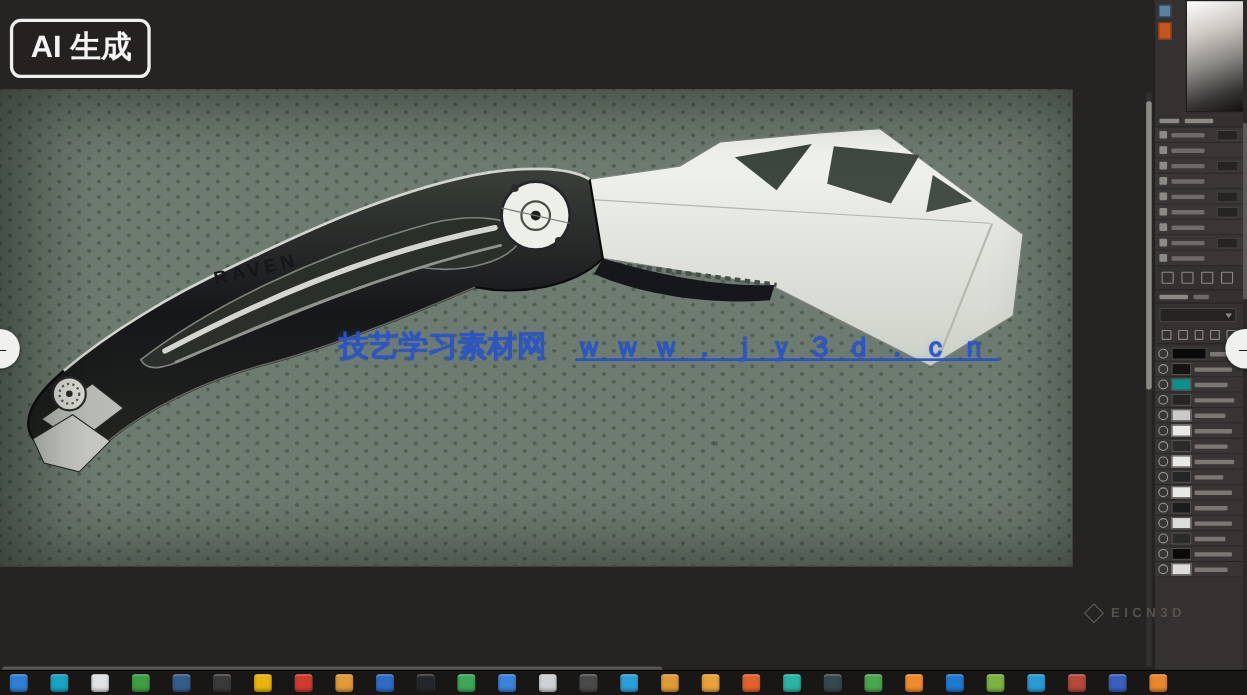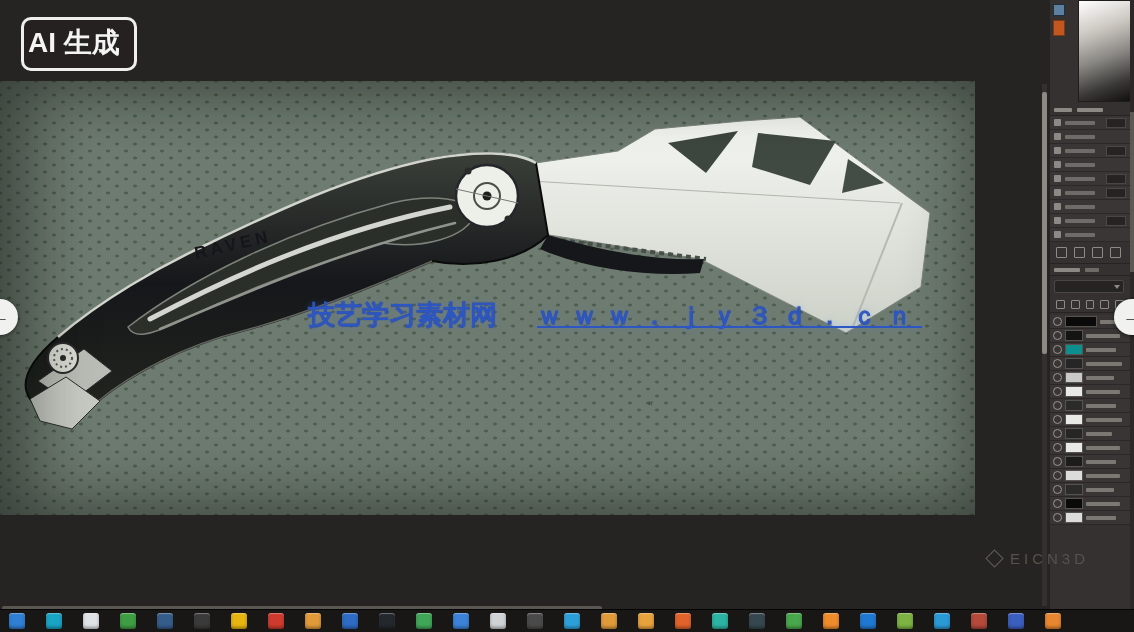--- a/index.html
+++ b/index.html
@@ -21,49 +21,49 @@
     overflow:hidden;
   }
   .canvas::after{
     content:"";position:absolute;inset:0;pointer-events:none;
     box-shadow:inset 0 0 70px rgba(10,15,10,.45), inset 40px 0 60px rgba(10,15,10,.25);
   }
   .canvas svg{position:absolute;left:0;top:0;}
 
   
   .watermark{
-    position:absolute;left:308px;top:216px;z-index:3;display:flex;align-items:baseline;gap:40px;
+    position:absolute;left:308px;top:216px;z-index:3;display:flex;align-items:baseline;gap:26px;
     color:rgba(46,90,204,.88);font-weight:bold;font-size:27px;
     text-shadow:0 0 1px rgba(20,40,120,.8), 0 0 6px rgba(90,140,255,.35);
     white-space:nowrap;
   }
   .watermark .wurl{letter-spacing:10px;font-size:25px;text-decoration:underline;}
 
   
   .badge{
-    position:absolute;left:21px;top:17px;z-index:6;
+    position:absolute;left:9px;top:17px;z-index:6;
     border:3px solid #efefef;border-radius:10px;
-    padding:4px 14px 6px 4px;color:#f4f4f4;font-size:28px;font-weight:600;
+    padding:4px 14px 6px 16px;color:#f4f4f4;font-size:28px;font-weight:600;
     background:rgba(25,23,23,.15);
   }
 
   
   .navbtn{
     position:absolute;top:299px;width:36px;height:36px;border-radius:50%;
     background:#f1f1ef;border:none;color:#1d1d1d;font-size:19px;font-weight:bold;
     display:flex;align-items:center;justify-content:center;z-index:7;cursor:pointer;
     box-shadow:0 1px 4px rgba(0,0,0,.5);
   }
   .navbtn.left{left:-18px;}
   .navbtn.right{left:1114px;}
 
   
   .logo{position:absolute;left:988px;top:550px;display:flex;align-items:center;gap:9px;z-index:2;}
   .diamond{width:11px;height:11px;border:1.5px solid #615c55;transform:rotate(45deg);}
-  .logotext{font-size:15px;letter-spacing:4px;color:#57524b;font-weight:normal;}
+  .logotext{font-size:12px;letter-spacing:4px;color:#57524b;font-weight:bold;}
 
   
   .hscroll{position:absolute;left:0;top:606px;width:1040px;height:5px;background:#262423;}
   .hthumb{position:absolute;left:2px;top:0;width:600px;height:5px;background:#5a5651;border-radius:2px;}
   .vscroll{position:absolute;left:1042px;top:84px;width:5px;height:522px;background:#34302e;}
   .vthumb{position:absolute;left:0;top:8px;width:5px;height:262px;background:#8d8983;border-radius:2px;}
 
   
   .rightpanel{position:absolute;left:1050px;top:0;width:84px;height:610px;background:#343130;}
   .strip{position:absolute;left:0;top:0;width:16px;height:100px;}

